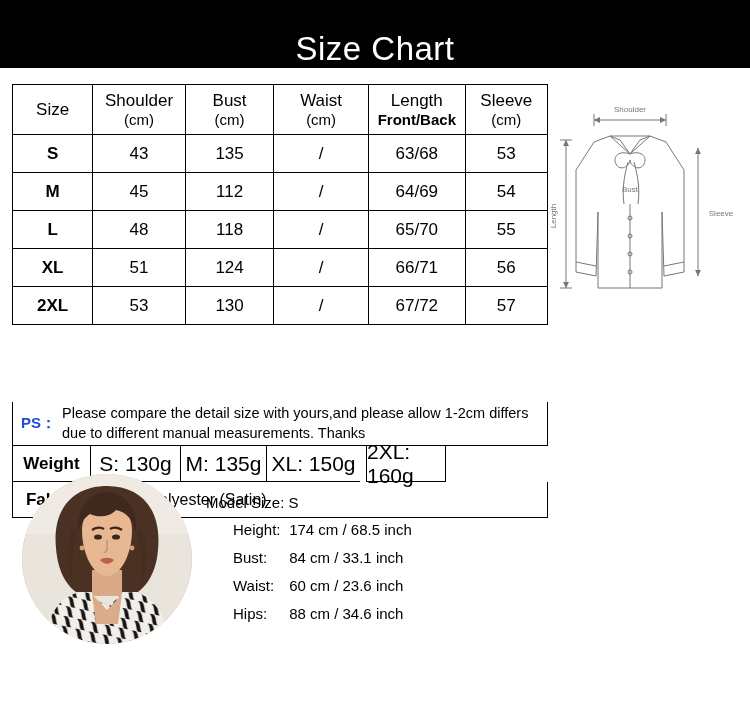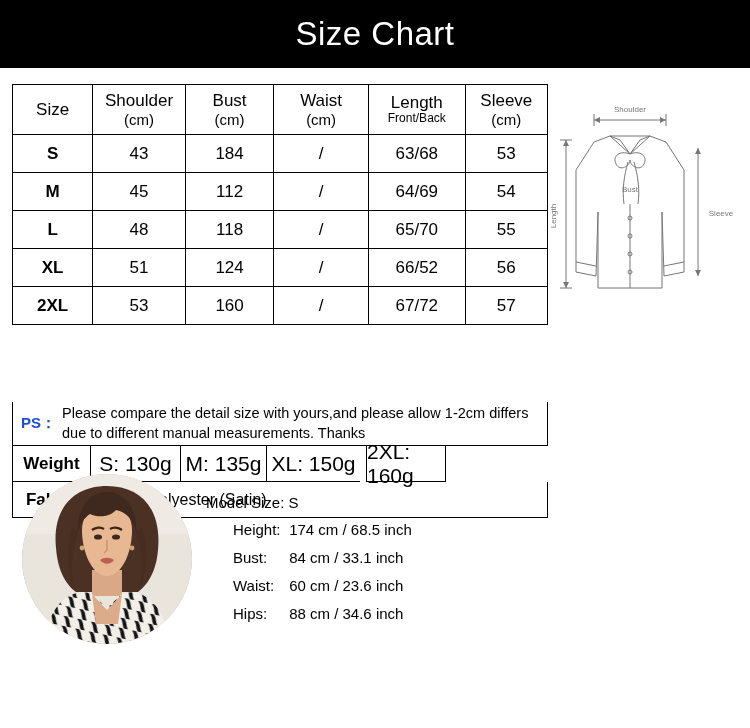--- a/index.html
+++ b/index.html
@@ -10,21 +10,21 @@
     font-family:"Liberation Sans", sans-serif;
     color:#000;
     overflow:hidden;
   }
   .sheet { position:relative; width:750px; height:728px; }
 
   
   .title-bar {
     position:absolute; left:0; top:0; width:750px; height:68px;
     background:#000000;
-    display:flex; align-items:center; justify-content:center;
+    display:flex; align-items:flex-end; justify-content:center;
   }
   .title-bar .title {
     color:#ffffff; font-size:33px; letter-spacing:0.5px;
     font-weight:400;
   }
 
   
   .chart-wrap {
     position:absolute; left:0; top:84px; width:750px; height:372px;
   }
@@ -41,21 +41,21 @@
     font-weight:400;
     padding:0;
   }
   thead th {
     height:50px;
     font-weight:bold;
     font-size:17px;
     line-height:1.15;
   }
   thead th .unit { display:block; font-weight:normal; font-size:15px; }
-  thead th .unit.fb { font-weight:normal; font-size:12px; }
+  thead th .unit.fb { font-weight:bold; font-size:15px; }
   tbody td { height:38px; font-size:17px; }
   tbody td.sz { font-weight:bold; }
 
   .col-size   { width:78px; }
   .col-sh     { width:90px; }
   .col-bust   { width:86px; }
   .col-waist  { width:92px; }
   .col-len    { width:94px; }
   .col-slv    { width:80px; }
 
@@ -171,21 +171,21 @@
           <th>
             <span>Sleeve</span>
             <span class="unit">(cm)</span>
           </th>
         </tr>
       </thead>
       <tbody>
         <tr>
           <td class="sz">S</td>
           <td>43</td>
-          <td>184</td>
+          <td>135</td>
           <td>/</td>
           <td>63/68</td>
           <td>53</td>
         </tr>
         <tr>
           <td class="sz">M</td>
           <td>45</td>
           <td>112</td>
           <td>/</td>
           <td>64/69</td>
@@ -197,27 +197,27 @@
           <td>118</td>
           <td>/</td>
           <td>65/70</td>
           <td>55</td>
         </tr>
         <tr>
           <td class="sz">XL</td>
           <td>51</td>
           <td>124</td>
           <td>/</td>
-          <td>66/52</td>
+          <td>66/71</td>
           <td>56</td>
         </tr>
         <tr>
           <td class="sz">2XL</td>
           <td>53</td>
-          <td>160</td>
+          <td>130</td>
           <td>/</td>
           <td>67/72</td>
           <td>57</td>
         </tr>
       </tbody>
     </table>
 
     <div class="ps-row">
       <span class="ps-label">PS：</span>
       <span class="ps-text">Please compare the detail size with yours,and please allow 1-2cm differs due to different manual measurements. Thanks</span>

